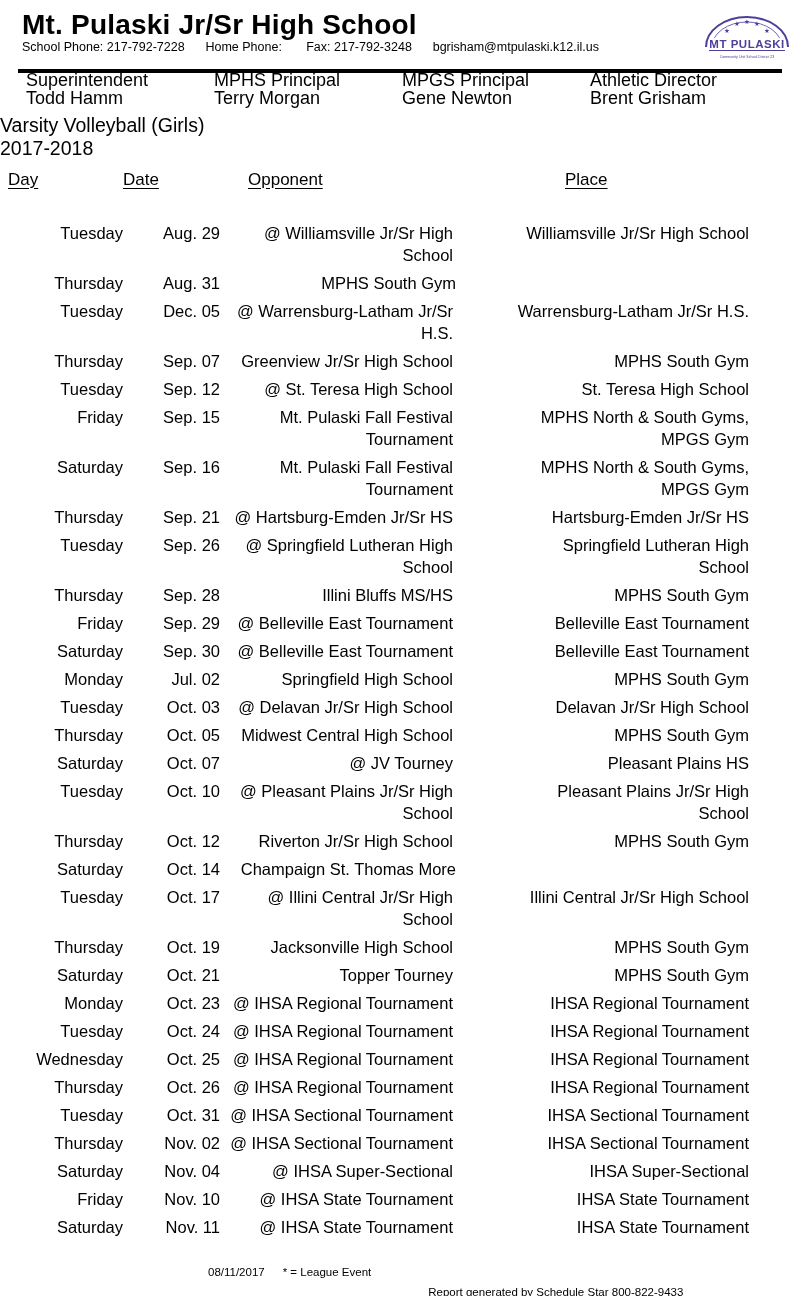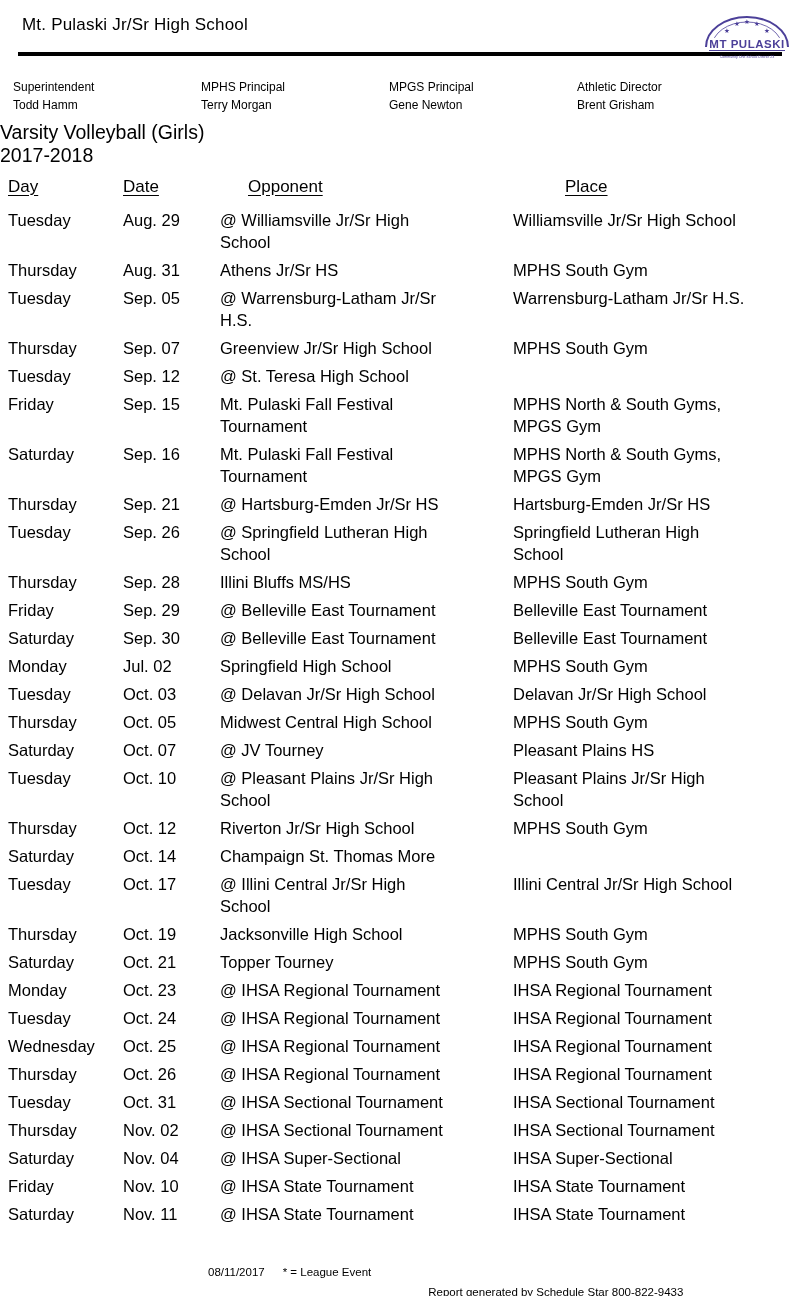--- a/index.html
+++ b/index.html
@@ -7,60 +7,61 @@
   body {
     width: 800px; height: 1296px;
     position: relative; overflow: hidden;
     font-family: "Liberation Sans", sans-serif;
     color: #000;
     -webkit-font-smoothing: antialiased;
   }
 
   
   .hdr-block { position: relative; padding: 12px 0 0 22px; }
-  .school-name { font-size: 17px; font-weight: 400; line-height: 26px; letter-spacing: 0.2px; }
+  .school-name { font-size: 28px; font-weight: 700; line-height: 26px; letter-spacing: 0.2px; }
   .addr { margin-top: 3px; font-size: 12.5px; line-height: 15px; white-space: pre; }
   .contact { margin-top: 2px; font-size: 12.5px; line-height: 15px; white-space: pre; }
   .logo-wrap { position: absolute; left: 702px; top: 14px; width: 90px; height: 50px; }
 
   .divider { margin: 14px 0 0 18px; width: 764px; height: 4px; background: #000; }
 
   
-  .staff { display: flex; padding-left: 13px; margin-top: 24px; font-size: 12px; line-height: 15px; }
+  .staff { display: flex; padding-left: 26px; margin-top: 0; font-size: 18px; line-height: 15px; }
   .staff-col { width: 188px; }
   .staff-name { margin-top: 3px; }
 
   
   .title-block { margin-top: 8px; text-align: left; font-size: 19.5px; line-height: 23px; }
 
   
   .sched { margin-top: 10px; font-size: 16.5px; }
-  .thead { display: flex; font-size: 17px; line-height: 20px; margin-bottom: 12px; }
+  .thead { display: flex; font-size: 17px; line-height: 20px; margin-bottom: 32px; }
   .thead .u { text-decoration: underline; text-underline-offset: 3px; }
   .h-day   { margin-left: 8px; width: 115px; }
   .h-date  { width: 97px; }
   .h-opp   { width: 293px; padding-left: 28px; }
   .h-place { width: 287px; padding-left: 52px; }
 
-  .trow { display: flex; line-height: 22px; margin-bottom: 6px; }
+  .trow { display: flex; line-height: 22px; margin-bottom: 6px; text-align: right; }
   .c-day   { margin-left: 8px; width: 115px; }
   .c-date  { width: 97px; }
   .c-opp   { width: 233px; margin-right: 60px; }
   .c-place { width: 236px; }
 
   
   .foot { position: absolute; left: 0; top: 1265px; width: 800px; display: flex; padding-left: 208px; font-size: 11.5px; line-height: 14px; }
   .foot .legend { margin-left: 18px; }
   .foot .credit { margin-left: 57px; margin-top: 20px; }
 </style>
 </head>
 <body>
 
 <div class="hdr-block">
   <div class="school-name">Mt. Pulaski Jr/Sr High School</div>
+  <div class="contact">School Phone: 217-792-7228      Home Phone:       Fax: 217-792-3248      bgrisham@mtpulaski.k12.il.us</div>
 
   <div class="logo-wrap">
     <svg width="90" height="50" viewBox="0 0 90 50">
       <path d="M4,33 A41,30 0 0 1 86,33" fill="none" stroke="#4c4099" stroke-width="2"></path>
       <path d="M10,33 A35,25 0 0 1 80,33" fill="none" stroke="#4c4099" stroke-width="0.8"></path>
       <text x="16" y="29" font-size="6.5" fill="#4c4099" text-anchor="middle">★</text>
       <text x="25" y="19" font-size="6.5" fill="#4c4099" text-anchor="middle">★</text>
       <text x="35" y="12" font-size="6.5" fill="#4c4099" text-anchor="middle">★</text>
       <text x="45" y="10" font-size="6.5" fill="#4c4099" text-anchor="middle">★</text>
       <text x="55" y="12" font-size="6.5" fill="#4c4099" text-anchor="middle">★</text>
@@ -111,42 +112,42 @@
   <div class="trow">
     <div class="c-day">Tuesday</div>
     <div class="c-date">Aug. 29</div>
     <div class="c-opp">@ Williamsville Jr/Sr High School</div>
     <div class="c-place">Williamsville Jr/Sr High School</div>
   </div>
 
   <div class="trow">
     <div class="c-day">Thursday</div>
     <div class="c-date">Aug. 31</div>
-    <div class="c-opp">Athens Jr/Sr HS</div>
-    <div class="c-place">MPHS South Gym</div>
-  </div>
-
-  <div class="trow">
-    <div class="c-day">Tuesday</div>
-    <div class="c-date">Sep. 05</div>
+    <div class="c-place">MPHS South Gym</div>
+  </div>
+
+  <div class="trow">
+    <div class="c-day">Tuesday</div>
+    <div class="c-date">Dec. 05</div>
     <div class="c-opp">@ Warrensburg-Latham Jr/Sr H.S.</div>
     <div class="c-place">Warrensburg-Latham Jr/Sr H.S.</div>
   </div>
 
   <div class="trow">
     <div class="c-day">Thursday</div>
     <div class="c-date">Sep. 07</div>
     <div class="c-opp">Greenview Jr/Sr High School</div>
     <div class="c-place">MPHS South Gym</div>
   </div>
 
   <div class="trow">
     <div class="c-day">Tuesday</div>
     <div class="c-date">Sep. 12</div>
     <div class="c-opp">@ St. Teresa High School</div>
+    <div class="c-place">St. Teresa High School</div>
   </div>
 
   <div class="trow">
     <div class="c-day">Friday</div>
     <div class="c-date">Sep. 15</div>
     <div class="c-opp">Mt. Pulaski Fall Festival Tournament</div>
     <div class="c-place">MPHS North &amp; South Gyms, MPGS Gym</div>
   </div>
 
   <div class="trow">

